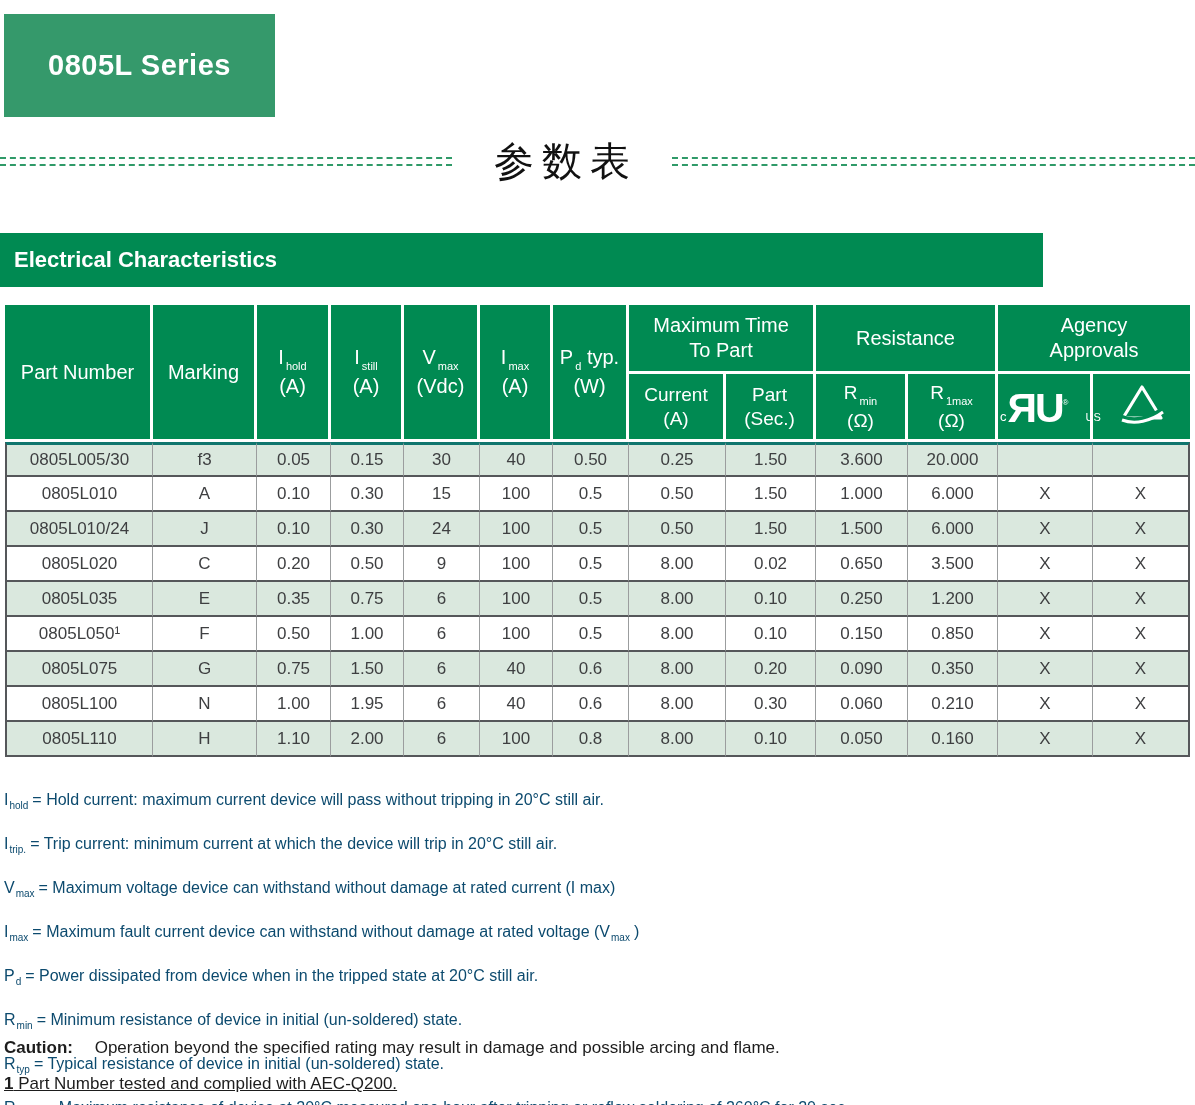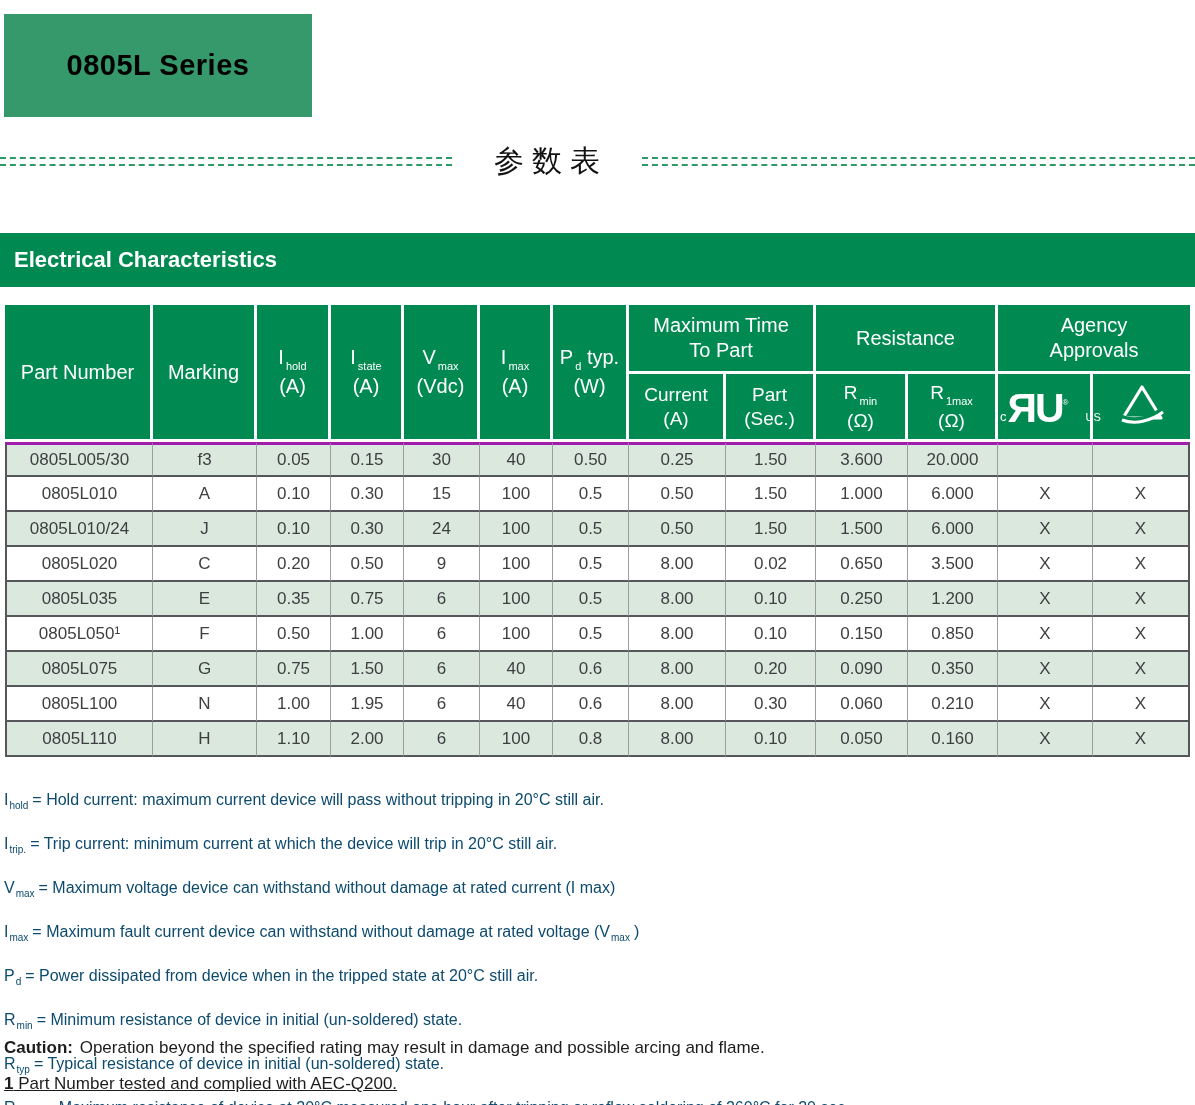--- a/index.html
+++ b/index.html
@@ -5,45 +5,45 @@
   * { margin:0; padding:0; box-sizing:border-box; }
   html,body { background:#ffffff; }
   body {
     position:relative; width:1195px; height:1105px;
     font-family:"Liberation Sans", sans-serif; color:#222;
     overflow:hidden;
   }
 
   
   .badge {
-    position:absolute; left:4px; top:14px; width:308px; height:103px;
-    background:#35996B; color:#000000; display:flex; align-items:center; justify-content:center;
+    position:absolute; left:4px; top:14px; width:271px; height:103px;
+    background:#35996B; color:#ffffff; display:flex; align-items:center; justify-content:center;
     font-size:29px; font-weight:bold; letter-spacing:0.5px;
   }
 
   
   .title-row {
     position:absolute; left:0; top:131px; width:1195px; height:60px;
     display:flex; align-items:center;
   }
   .dash {
     height:9px;
     border-top:2px dashed #2F9A68;
     border-bottom:2px dashed #2F9A68;
   }
   .dash.left  { width:452px; }
   .dash.right { flex:1; }
   .cn-title {
-    font-family:"DejaVu Serif", serif; font-size:30px; color:#111;
+    font-family:"DejaVu Serif", serif; font-size:40px; color:#111;
     letter-spacing:8px; margin:0 34px 0 42px; white-space:nowrap;
   }
 
   
   .section-bar {
-    position:absolute; left:0; top:233px; width:1195px; height:54px;
+    position:absolute; left:0; top:233px; width:1043px; height:54px;
     background:#008A52; color:#fff; display:flex; align-items:center;
     font-size:22px; font-weight:bold; padding-left:14px;
   }
 
   
   .spec-table {
     position:absolute; left:5px; top:305px; width:1185px;
     border-collapse:separate; border-spacing:0; table-layout:fixed;
   }
   .spec-table thead th {
@@ -55,38 +55,38 @@
   .spec-table thead th:last-child { border-right:none; }
   .spec-table thead tr.group-row th { height:69px; }
   .spec-table thead tr.sub-row th { height:68px; font-size:19px; }
   .hsub { font-size:11px; vertical-align:-6px; margin-left:2px; letter-spacing:0; }
   .spec-table tbody td {
     height:35px; text-align:center; vertical-align:middle;
     font-size:17px; color:#3E3F41;
     border-right:1px solid #9B9D9E; border-bottom:2px solid #55575A;
     background:#fff; padding:1px 2px;
   }
-  .spec-table tbody tr:first-child td { border-top:3px solid #a21caf; }
+  .spec-table tbody tr:first-child td { border-top:3px solid #0f766e; }
   .spec-table tbody td:first-child { border-left:2px solid #55575A; }
   .spec-table tbody td:last-child  { border-right:2px solid #55575A; }
   .spec-table tbody tr.alt td { background:#DAE8DE; }
 
   
   .ulwrap { display:inline-flex; align-items:flex-end; line-height:1; }
   .ulc   { font-size:13px; margin-right:1px; transform:translateY(-2px); }
   .ulmark{ font-size:41px; font-weight:bold; letter-spacing:-2px; transform:translateY(4px); }
   .ulreg { font-size:8px; transform:translateY(-18px); }
   .ulus  { font-size:11px; margin-left:17px; transform:translateY(-2px); }
 
   
   .notes { position:absolute; left:4px; top:787px; width:1188px; }
   .note { font-size:16px; color:#0c4a6e; margin-bottom:12px; line-height:26px; }
   .nsub { font-size:10px; vertical-align:-4px; margin:0 4px 0 1px; }
   .caution { position:absolute; left:4px; top:1038px; font-size:17px; color:#1d1d1d; }
-  .caution b { margin-right:2px; }
+  .caution b { margin-right:17px; }
   .fnote { position:absolute; left:4px; top:1074px; font-size:17px; color:#1d1d1d;text-decoration:underline; }
 </style>
 </head>
 <body>
 
 <div class="badge">0805L Series</div>
 
 <div class="title-row">
   <div class="dash left"></div>
   <div class="cn-title">参数表</div>
@@ -115,21 +115,21 @@
   </colgroup>
   <thead>
     <tr class="group-row">
       <th rowspan="2">Part Number</th>
       <th rowspan="2">Marking</th>
       <th rowspan="2">
           <div><span>I</span><span class="hsub">hold</span></div>
           <div>(A)</div>
         </th>
       <th rowspan="2">
-          <div><span>I</span><span class="hsub">state</span></div>
+          <div><span>I</span><span class="hsub">still</span></div>
           <div>(A)</div>
         </th>
       <th rowspan="2">
           <div><span>V</span><span class="hsub">max</span></div>
           <div>(Vdc)</div>
         </th>
       <th rowspan="2">
           <div><span>I</span><span class="hsub">max</span></div>
           <div>(A)</div>
         </th>

